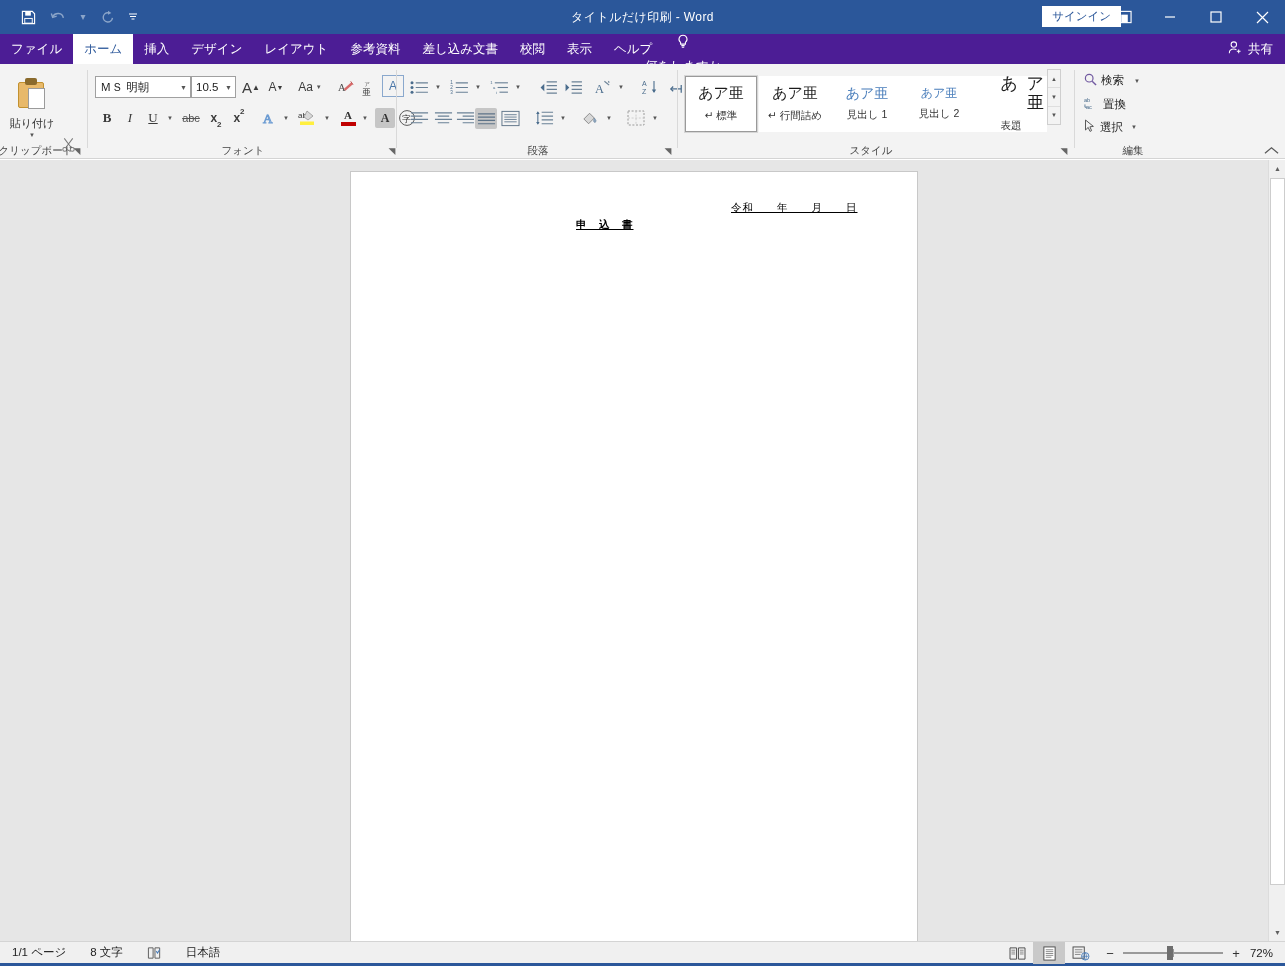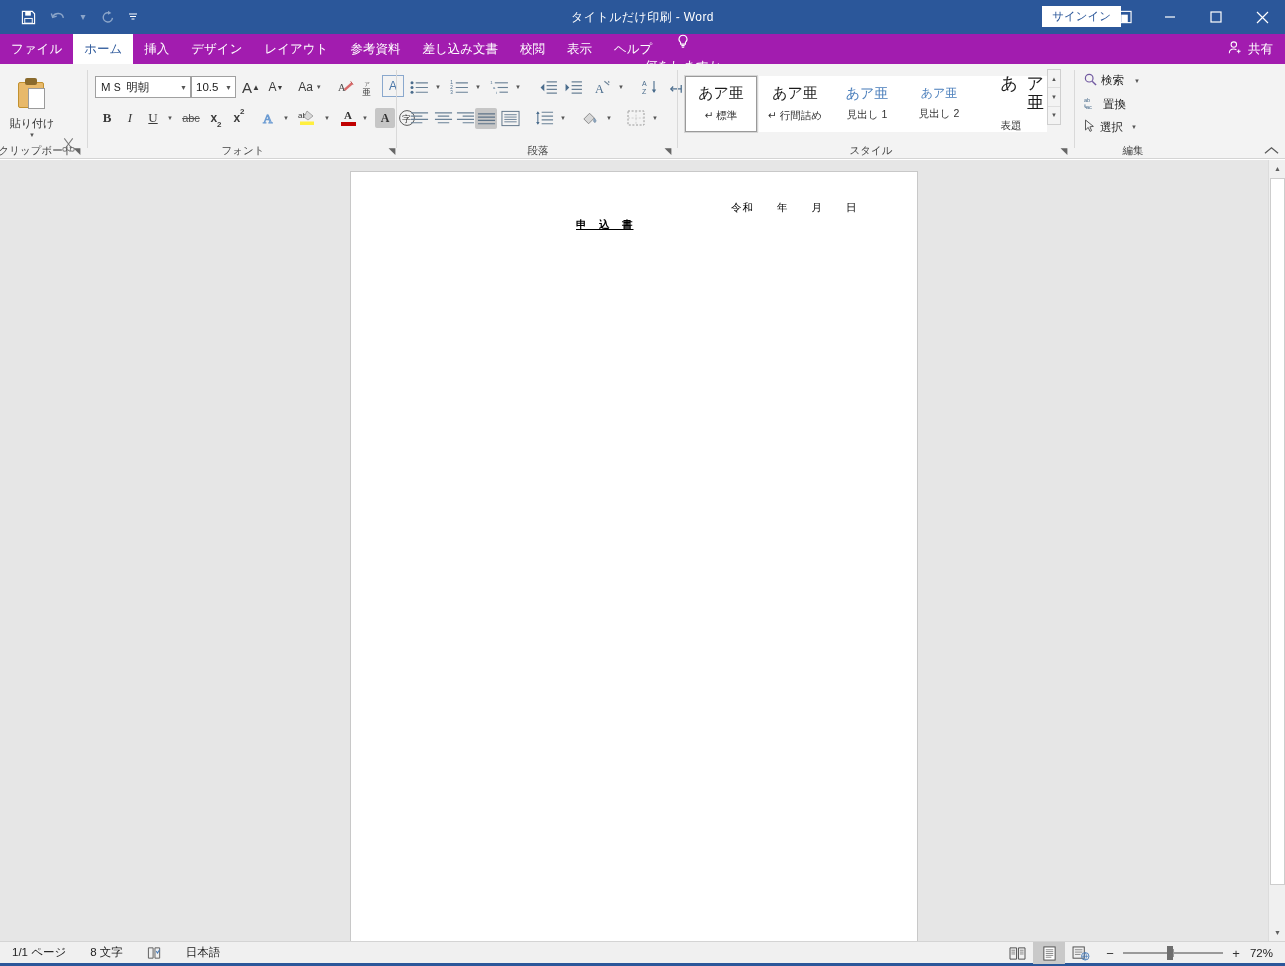--- a/index.html
+++ b/index.html
@@ -37,21 +37,21 @@
   .win-btn {
     width: 46px; height: 34px; display: flex; align-items: center; justify-content: center;
     color: #ffffff; font-size: 13px;
   }
   .win-btn.close { font-size: 15px; }
   .ribbon-opt { font-size: 14px; }
 
   
   .tabstrip {
     position: absolute; left: 0; top: 34px; width: 1285px; height: 30px;
-    background: #a21caf; color: #ffffff;
+    background: #4c1d95; color: #ffffff;
   }
   .tabs { position: absolute; left: 0; top: 0; display: flex; height: 30px; align-items: stretch; }
   .tab {
     display: flex; align-items: center; padding: 0 11px; font-size: 12.5px; color: #ffffff;
     height: 30px; white-space: nowrap;
   }
   .tab.active { background: #ffffff; color: #2b579a; }
   .tell-me {
     position: absolute; left: 645px; top: 0; height: 30px; display: flex; align-items: center;
     gap: 6px; font-size: 12.5px; color: #ffffff; flex-direction: column;
@@ -132,21 +132,21 @@
   .docarea {
     position: absolute; left: 0; top: 160px; width: 1268px; height: 781px;
     background: #e6e6e6;
   }
   .page {
     position: absolute; left: 350px; top: 11px; width: 568px; height: 771px;
     background: #ffffff; border: 1px solid #c8c8c8; border-bottom: none;
   }
   .doc-line {
     position: absolute; font-family: "DejaVu Sans", "Liberation Sans", sans-serif;
-    font-size: 10.5px; color: #000000; white-space: pre;
+    font-size: 10.5px; color: #000000; white-space: pre; text-decoration: underline;
   }
   .doc-date { left: 380px; top: 29px; letter-spacing: 1px; }
   .doc-title { left: 225px; top: 46px; text-decoration: underline; letter-spacing: 1px; font-weight: 600; }
 
   
   .vscroll {
     position: absolute; right: 0; top: 160px; width: 17px; height: 781px;
     background: #f0f0f0; border-left: 1px solid #dcdcdc;
   }
   .vs-arrow {

